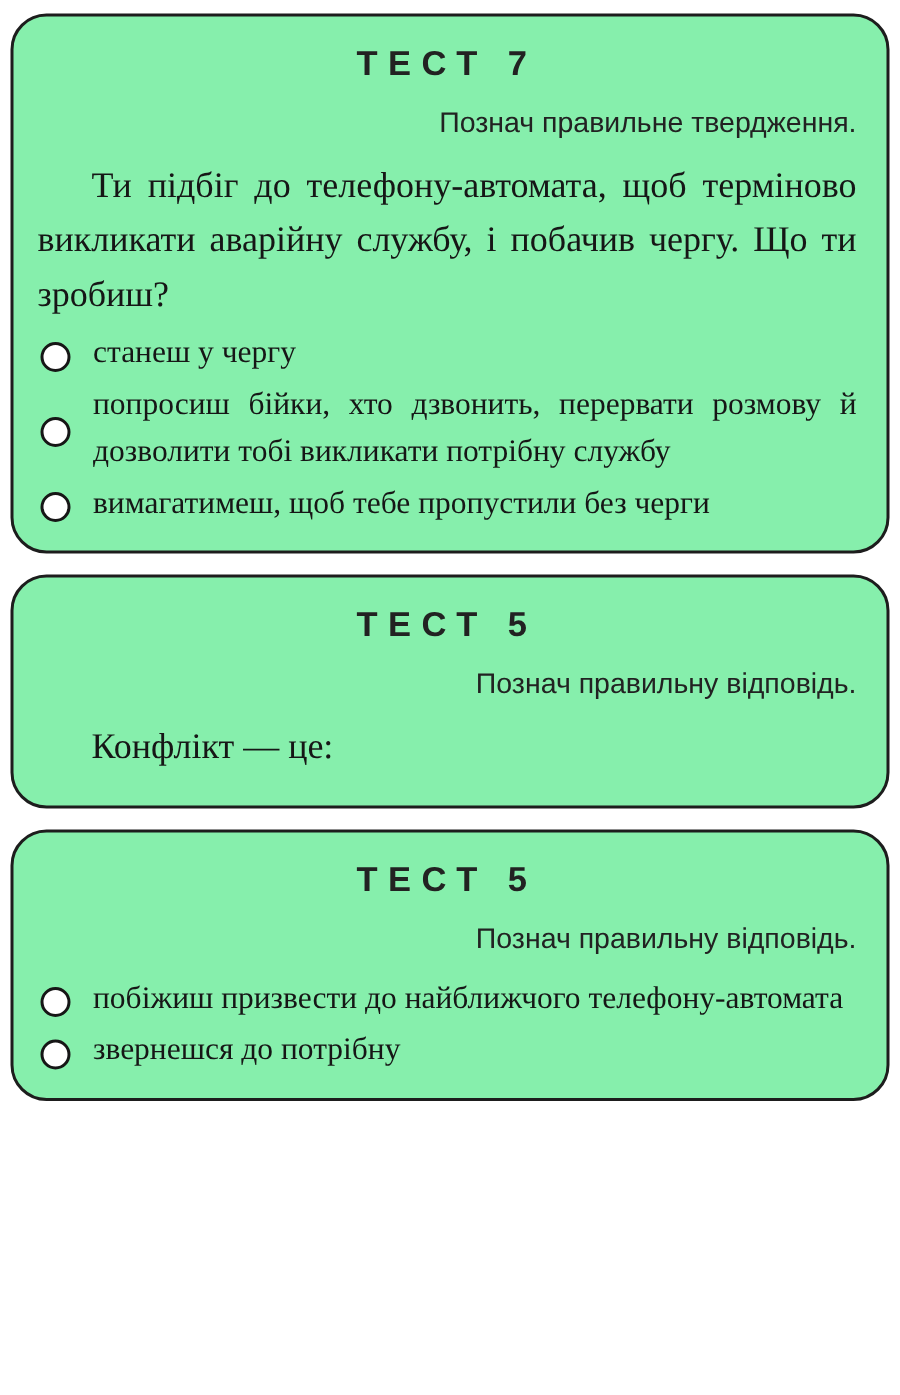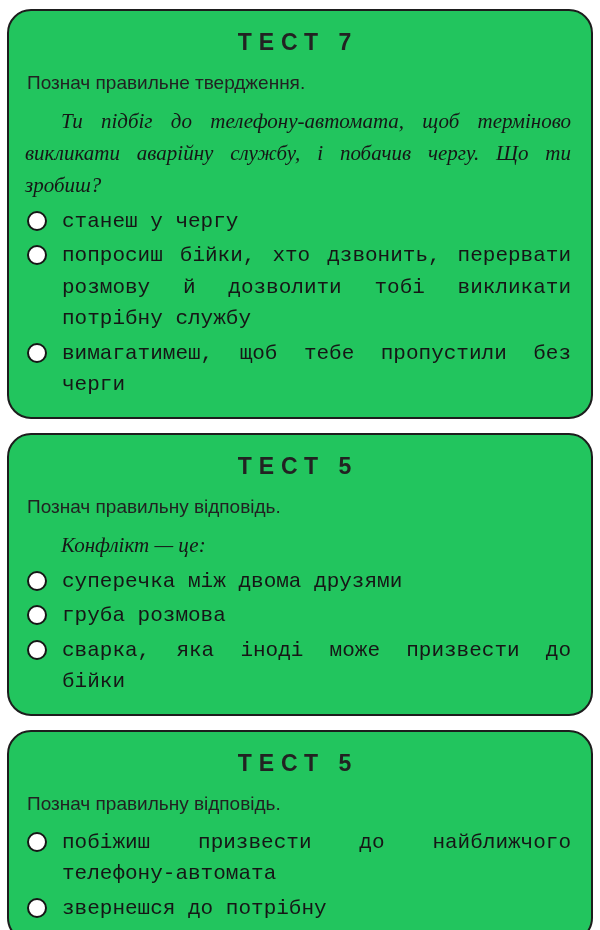--- a/index.html
+++ b/index.html
@@ -22,55 +22,54 @@
     padding: 9px 7px 8px 7px;
     display: flex;
     flex-direction: column;
     gap: 14px;
   }
   .card {
     box-sizing: border-box;
     border: 2px solid #1d1d1d;
     border-radius: 24px;
     padding: 8px 20px 16px 16px;
-    background: #22c55e;
+    background: #86efac;
     flex: 0 0 auto;
   }
   .card-title {
     font-family: "Liberation Sans", sans-serif;
     font-size: 23px;
     font-weight: bold;
     letter-spacing: 7px;
     text-align: center;
     color: #222222;
     margin: 10px 0 16px 0;
   }
   .instruction {
     font-family: "Liberation Sans", sans-serif;
     font-size: 19px;
     color: #222222;
     margin: 0 0 12px 2px;
+    text-align: right;
   }
   .question {
-    font-size: 21px;
+    font-size: 24px;
     line-height: 1.52;
     text-indent: 36px;
     text-align: justify;
     margin: 0 0 4px 0;
-    font-style: italic;
   }
   .options {
     margin: 2px 0 0 0;
   }
   .option {
     display: flex;
-    align-items: flex-start;
+    align-items: center;
     gap: 15px;
     margin: 3px 0 0 2px;
-    font-family: Liberation Mono, monospace;
   }
   .radio {
     box-sizing: border-box;
     width: 20px;
     height: 20px;
     min-width: 20px;
     border: 2px solid #161616;
     border-radius: 50%;
     margin-top: 5px;
     background: #ffffff;
@@ -105,34 +104,20 @@
         <span class="radio"></span>
         <span class="option-text">вимагатимеш, щоб тебе пропустили без черги</span>
       </div>
     </div>
   </section>
 
   <section class="card">
     <h2 class="card-title">ТЕСТ 5</h2>
     <p class="instruction">Познач правильну відповідь.</p>
     <p class="question">Конфлікт — це:</p>
-    <div class="options">
-      <div class="option">
-        <span class="radio"></span>
-        <span class="option-text">суперечка між двома друзями</span>
-      </div>
-      <div class="option">
-        <span class="radio"></span>
-        <span class="option-text">груба розмова</span>
-      </div>
-      <div class="option">
-        <span class="radio"></span>
-        <span class="option-text">сварка, яка іноді може призвести до бійки</span>
-      </div>
-    </div>
   </section>
 
   <section class="card">
     <h2 class="card-title">ТЕСТ 5</h2>
     <p class="instruction">Познач правильну відповідь.</p>
     <div class="options">
       <div class="option">
         <span class="radio"></span>
         <span class="option-text">побіжиш призвести до найближчого телефону-автомата</span>
       </div>

